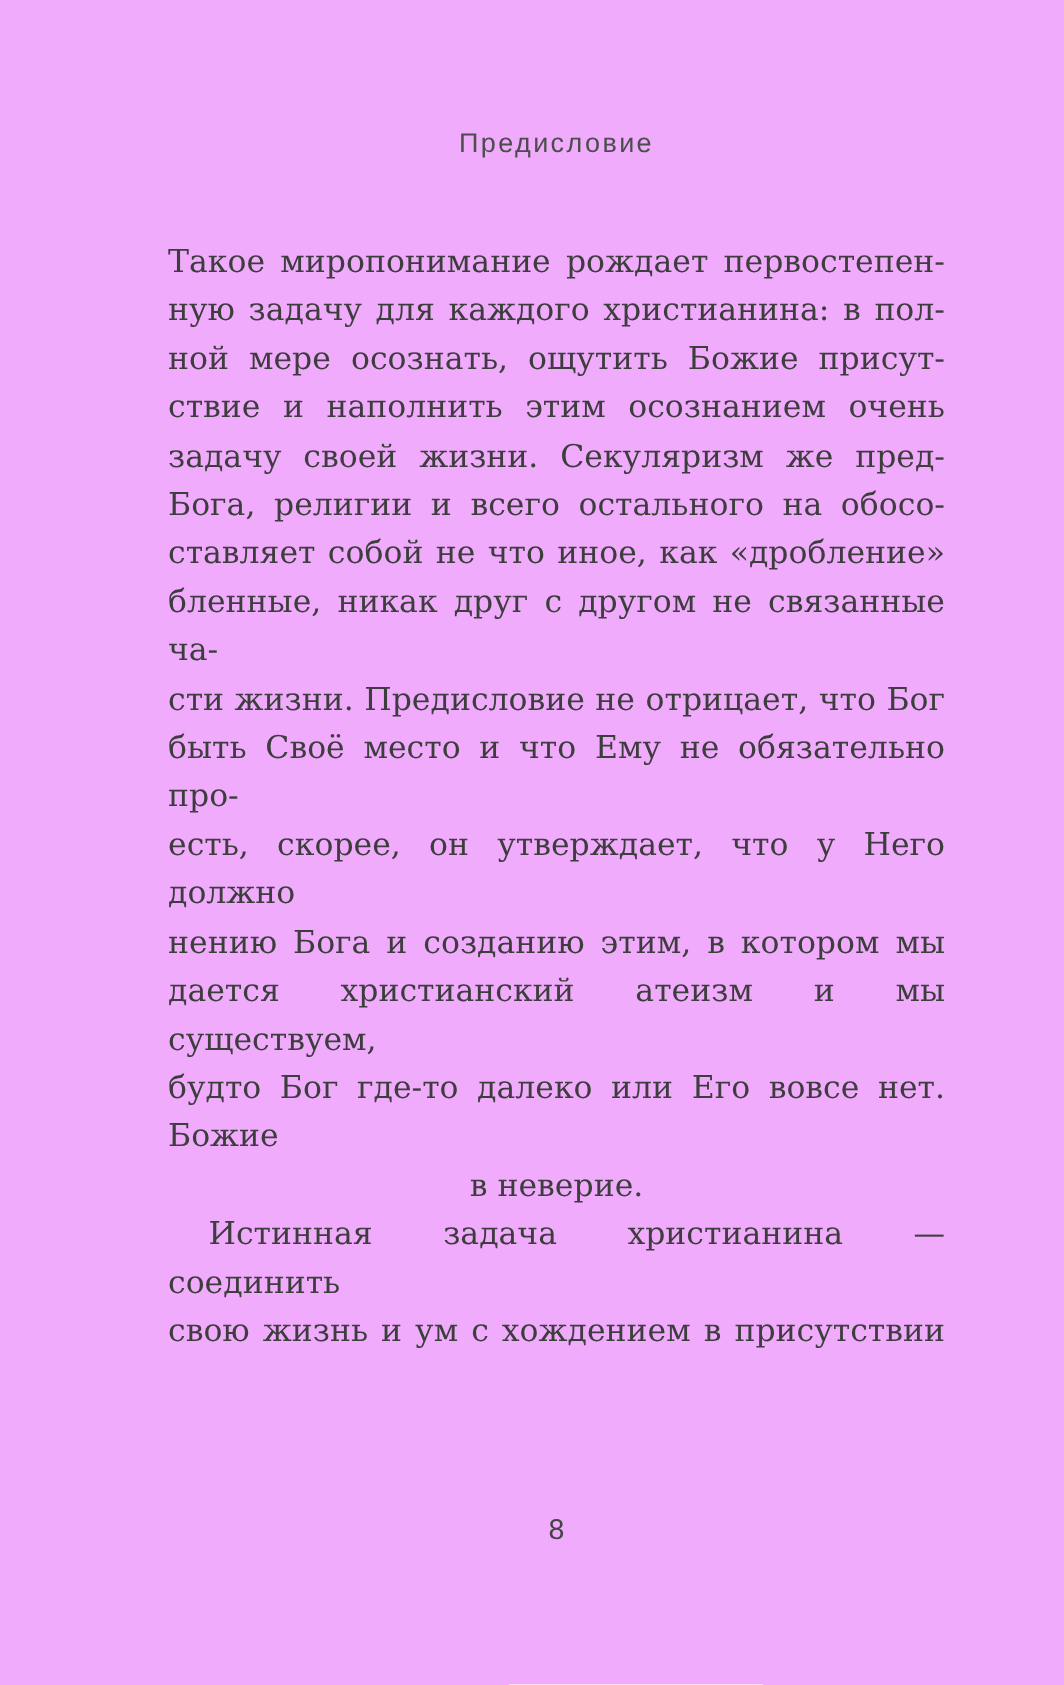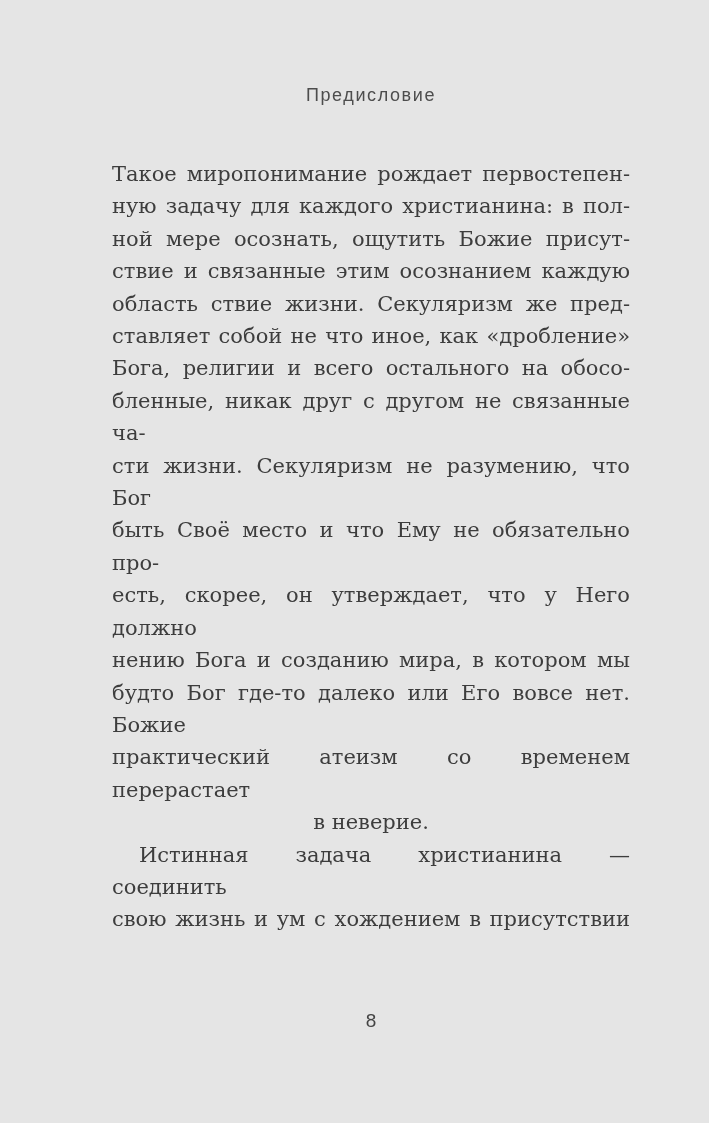--- a/index.html
+++ b/index.html
@@ -4,21 +4,21 @@
 <style>
   html, body {
     margin: 0;
     padding: 0;
     background: #ffffff;
   }
   .book-page {
     position: relative;
     width: 709px;
     height: 1123px;
-    background: #e5e5e5;
+    background: #f0abfc;
     overflow: hidden;
   }
   .running-head {
     position: absolute;
     top: 85px;
     left: 112px;
     width: 518px;
     text-align: center;
     font-family: "Liberation Sans", "DejaVu Sans", sans-serif;
     font-size: 18px;
@@ -67,31 +67,31 @@
 
 <div class="book-page">
 
   <div class="running-head">Предисловие</div>
 
   <div class="text-block">
       <div class="paragraph">
         <div class="line just">Такое миропонимание рождает первостепен-</div>
         <div class="line just">ную задачу для каждого христианина: в пол-</div>
         <div class="line just">ной мере осознать, ощутить Божие присут-</div>
-        <div class="line just">ствие и связанные этим осознанием каждую</div>
-        <div class="line just">область ствие жизни. Секуляризм же пред-</div>
+        <div class="line just">ствие и наполнить этим осознанием очень</div>
+        <div class="line just">задачу своей жизни. Секуляризм же пред-</div>
+        <div class="line just">Бога, религии и всего остального на обосо-</div>
         <div class="line just">ставляет собой не что иное, как «дробление»</div>
-        <div class="line just">Бога, религии и всего остального на обосо-</div>
         <div class="line just">бленные, никак друг с другом не связанные ча-</div>
-        <div class="line just">сти жизни. Секуляризм не разумению, что Бог</div>
+        <div class="line just">сти жизни. Предисловие не отрицает, что Бог</div>
         <div class="line just">быть Своё место и что Ему не обязательно про-</div>
         <div class="line just">есть, скорее, он утверждает, что у Него должно</div>
-        <div class="line just">нению Бога и созданию мира, в котором мы</div>
+        <div class="line just">нению Бога и созданию этим, в котором мы</div>
+        <div class="line just">дается христианский атеизм и мы существуем,</div>
         <div class="line just">будто Бог где-то далеко или Его вовсе нет. Божие</div>
-        <div class="line just">практический атеизм со временем перерастает</div>
         <div class="line">в неверие.</div>
       </div>
       <div class="paragraph">
         <div class="line just indent">Истинная задача христианина — соединить</div>
         <div class="line just">свою жизнь и ум с хождением в присутствии</div>
       </div>
     </div>
 
   <div class="folio">8</div>
 

